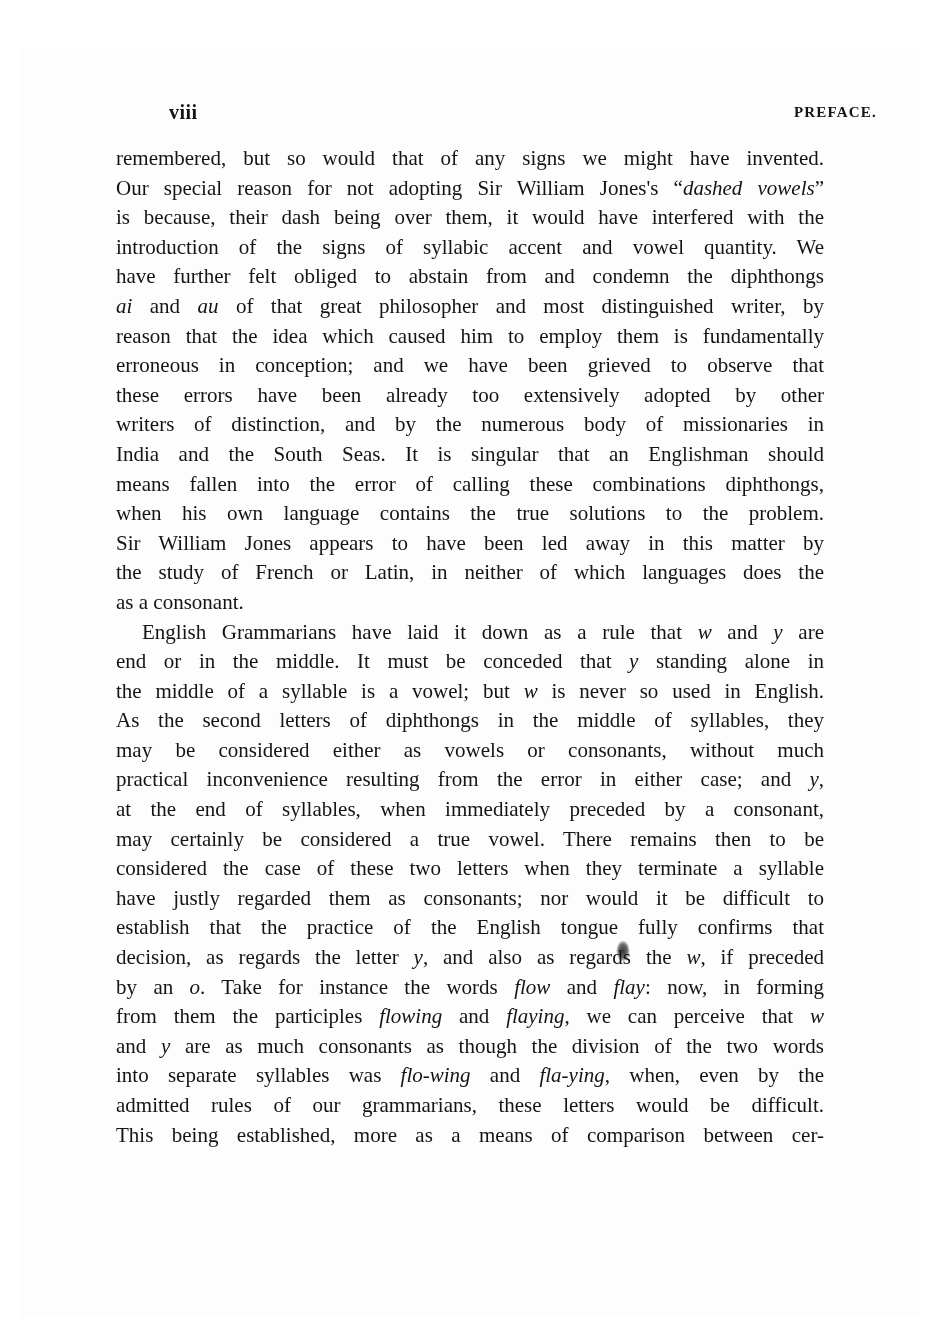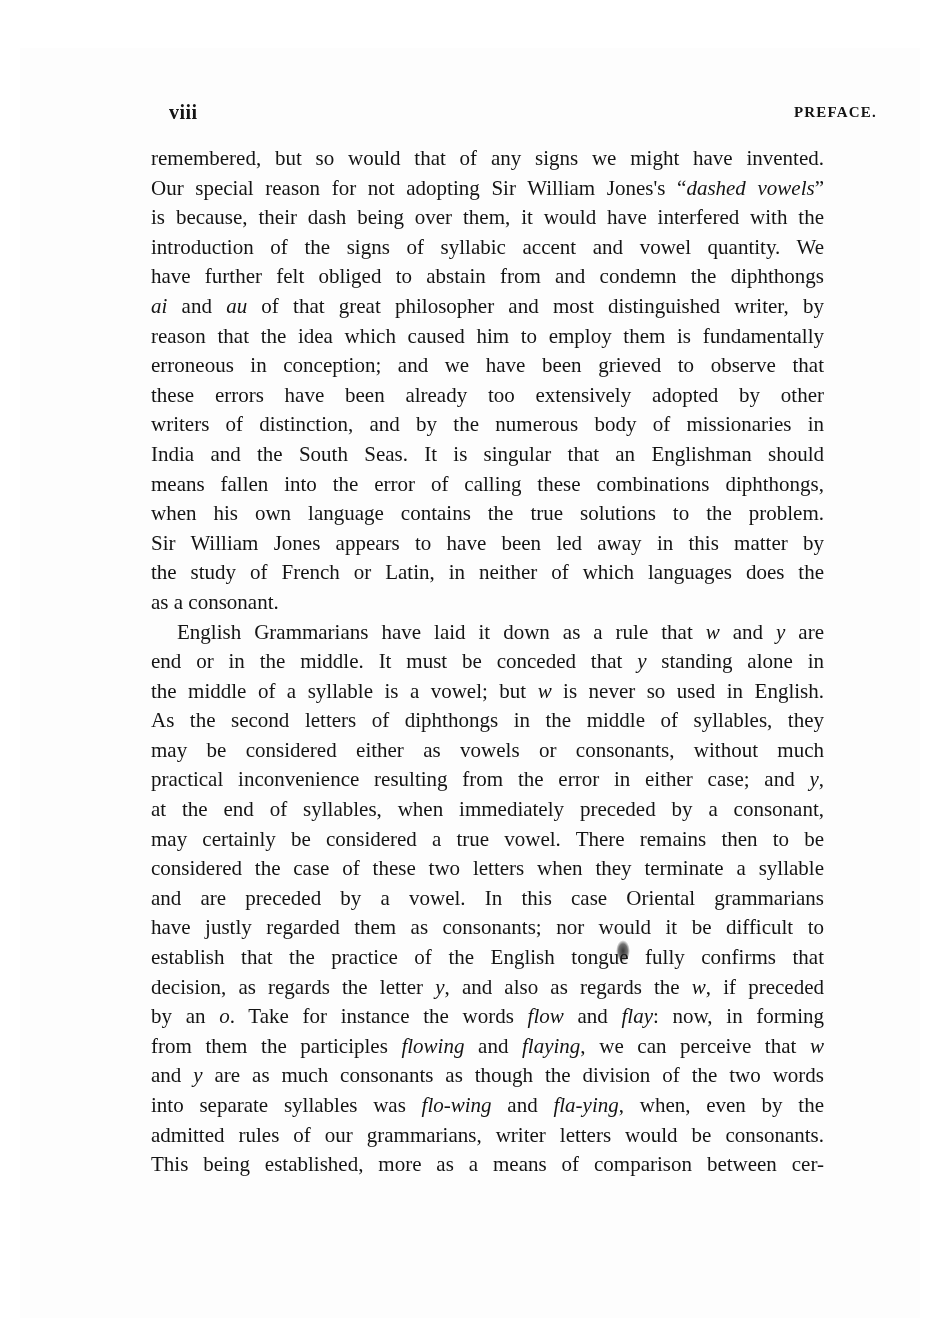--- a/index.html
+++ b/index.html
@@ -56,21 +56,20 @@
       width: 708px;
     }
     .line {
       display: block;
       height: 29.6px;
       line-height: 29.6px;
       font-size: 21px;
       white-space: nowrap;
       text-align: justify;
       text-align-last: justify;
-      margin-left: 35px;
     }
     .line.last {
       text-align-last: left;
     }
     .line.indent {
       padding-left: 26px;
     }
     .line i { font-style: italic; }
     .ink-blot {
       position: absolute;
@@ -111,25 +110,24 @@
     <div class="line last"><span>as a consonant.</span></div>
     <div class="line indent"><span>English Grammarians have laid it down as a rule that </span><i>w</i><span> and </span><i>y</i><span> are</span></div>
     <div class="line"><span>end or in the middle.  It must be conceded that </span><i>y</i><span> standing alone in</span></div>
     <div class="line"><span>the middle of a syllable is a vowel; but </span><i>w</i><span> is never so used in English.</span></div>
     <div class="line"><span>As the second letters of diphthongs in the middle of syllables, they</span></div>
     <div class="line"><span>may be considered either as vowels or consonants, without much</span></div>
     <div class="line"><span>practical inconvenience resulting from the error in either case; and </span><i>y</i><span>,</span></div>
     <div class="line"><span>at the end of syllables, when immediately preceded by a consonant,</span></div>
     <div class="line"><span>may certainly be considered a true vowel.  There remains then to be</span></div>
     <div class="line"><span>considered the case of these two letters when they terminate a syllable</span></div>
-    <div class="line"><span>and are preceded by a vowel.  In this case Oriental grammarians</span></div>
     <div class="line"><span>have justly regarded them as consonants; nor would it be difficult to</span></div>
     <div class="line"><span>establish that the practice of the English tongue fully confirms that</span></div>
     <div class="line"><span>decision, as regards the letter </span><i>y</i><span>, and also as regards the </span><i>w</i><span>, if preceded</span></div>
     <div class="line"><span>by an </span><i>o</i><span>.  Take for instance the words </span><i>flow</i><span> and </span><i>flay</i><span>:  now, in forming</span></div>
     <div class="line"><span>from them the participles </span><i>flowing</i><span> and </span><i>flaying</i><span>, we can perceive that </span><i>w</i></div>
     <div class="line"><span>and </span><i>y</i><span> are as much consonants as though the division of the two words</span></div>
     <div class="line"><span>into separate syllables was </span><i>flo-wing</i><span> and </span><i>fla-ying</i><span>, when, even by the</span></div>
-    <div class="line"><span>admitted rules of our grammarians, writer letters would be consonants.</span></div>
+    <div class="line"><span>admitted rules of our grammarians, these letters would be difficult.</span></div>
     <div class="line"><span>This being established, more as a means of comparison between cer-</span></div>
   </div>
 
 <div class="ink-blot"></div>
 
 </body></html>

